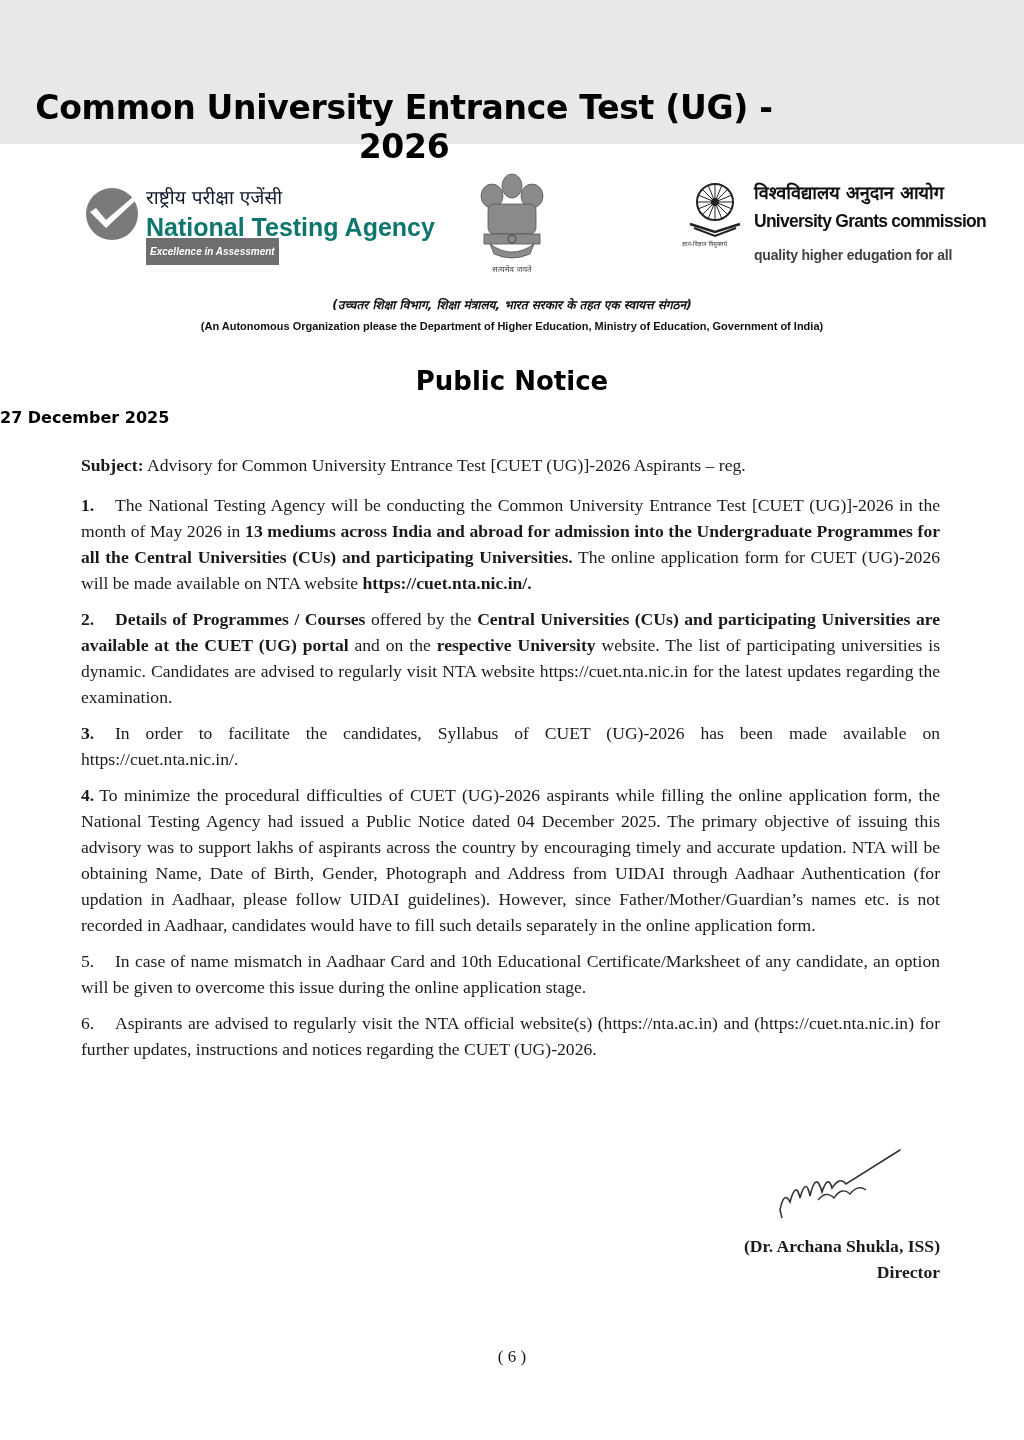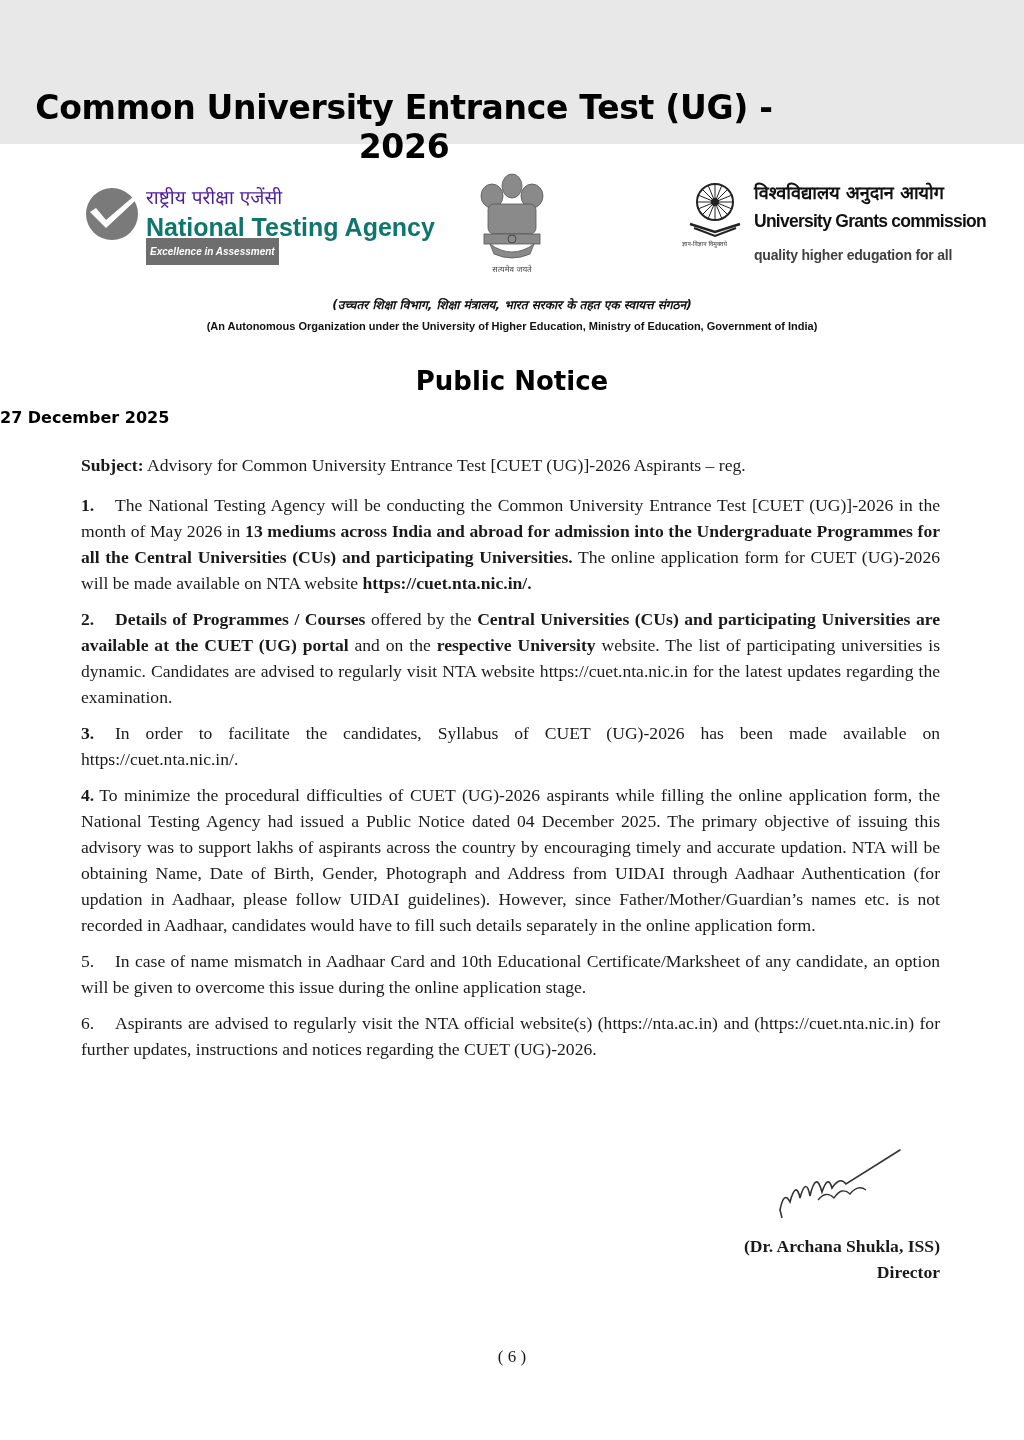--- a/index.html
+++ b/index.html
@@ -15,21 +15,21 @@
     font-family: "DejaVu Sans", sans-serif; font-weight: bold; font-size: 33px; color: #000;
     letter-spacing: -0.3px;
   }
   
   .nta-logo { position: absolute; left: 86px; top: 186px; width: 290px; height: 70px; }
   .nta-circle {
     position: absolute; left: 0; top: 2px; width: 52px; height: 52px; border-radius: 50%;
     background: #7a7a7a;
   }
   .nta-circle svg { position: absolute; left: 0; top: 0; }
-  .nta-hindi { position: absolute; left: 60px; top: -2px; font-family: "DejaVu Sans", sans-serif; font-size: 19px; color: #4c1d95; white-space: nowrap; }
+  .nta-hindi { position: absolute; left: 60px; top: -2px; font-family: "DejaVu Sans", sans-serif; font-size: 19px; color: #0f172a; white-space: nowrap; }
   .nta-en { position: absolute; left: 60px; top: 27px; font-family: "Liberation Sans", sans-serif; font-weight: bold; font-size: 25px; color: #0f766e; white-space: nowrap; }
   .nta-tag {
     position: absolute; left: 60px; top: 52px; background: #6e6e6e; color: #fff;
     font-family: "Liberation Sans", sans-serif; font-style: italic; font-weight: bold; font-size: 10px;
     padding: 8px 4px; white-space: nowrap;
   }
   
   .emblem { position: absolute; left: 462px; top: 170px; width: 100px; height: 110px; }
   .emblem svg { position: absolute; left: 8px; top: 0; }
   .emblem-motto { position: absolute; left: 0; top: 93px; width: 100px; text-align: center; font-family: "DejaVu Sans", sans-serif; font-size: 8px; color: #444; }
@@ -105,21 +105,21 @@
     <path d="M4 44 L29 52 L54 44" fill="none" stroke="#222" stroke-width="2.5"></path>
     <path d="M8 48 L29 56 L50 48" fill="none" stroke="#222" stroke-width="2"></path>
   </svg>
   <div class="ugc-small">ज्ञान-विज्ञान विमुक्तये</div>
   <div class="ugc-hindi">विश्वविद्यालय अनुदान आयोग</div>
   <div class="ugc-en">University Grants commission</div>
   <div class="ugc-tag">quality higher edugation for all</div>
 </div>
 
 <div class="org-hindi">(उच्चतर शिक्षा विभाग, शिक्षा मंत्रालय, भारत सरकार के तहत एक स्वायत्त संगठन)</div>
-<div class="org-en">(An Autonomous Organization under the University of Higher Education, Ministry of Education, Government of India)</div>
+<div class="org-en">(An Autonomous Organization please the Department of Higher Education, Ministry of Education, Government of India)</div>
 
 <div class="notice-title">Public Notice</div>
 <div class="notice-date">27 December 2025</div>
 
 <div class="content">
   <p class="subject">
     <b>Subject:</b><span> Advisory for Common University Entrance Test [CUET (UG)]-2026 Aspirants – reg.</span>
   </p>
 
   <p>

